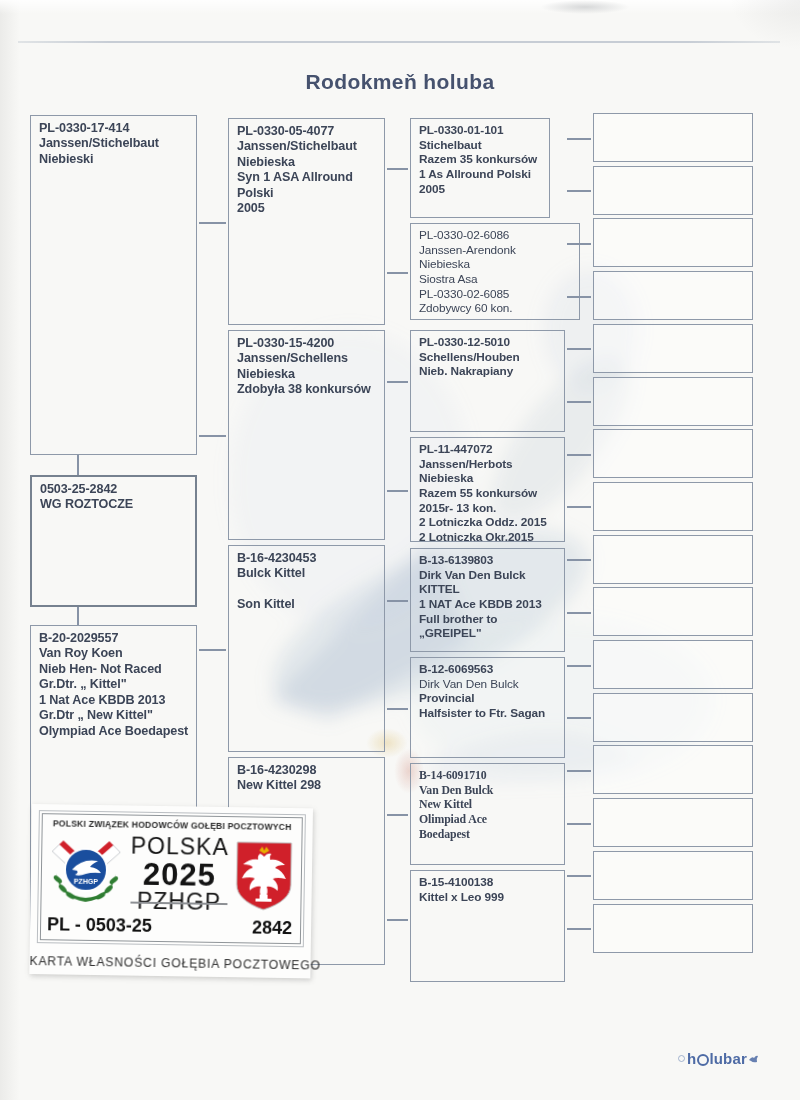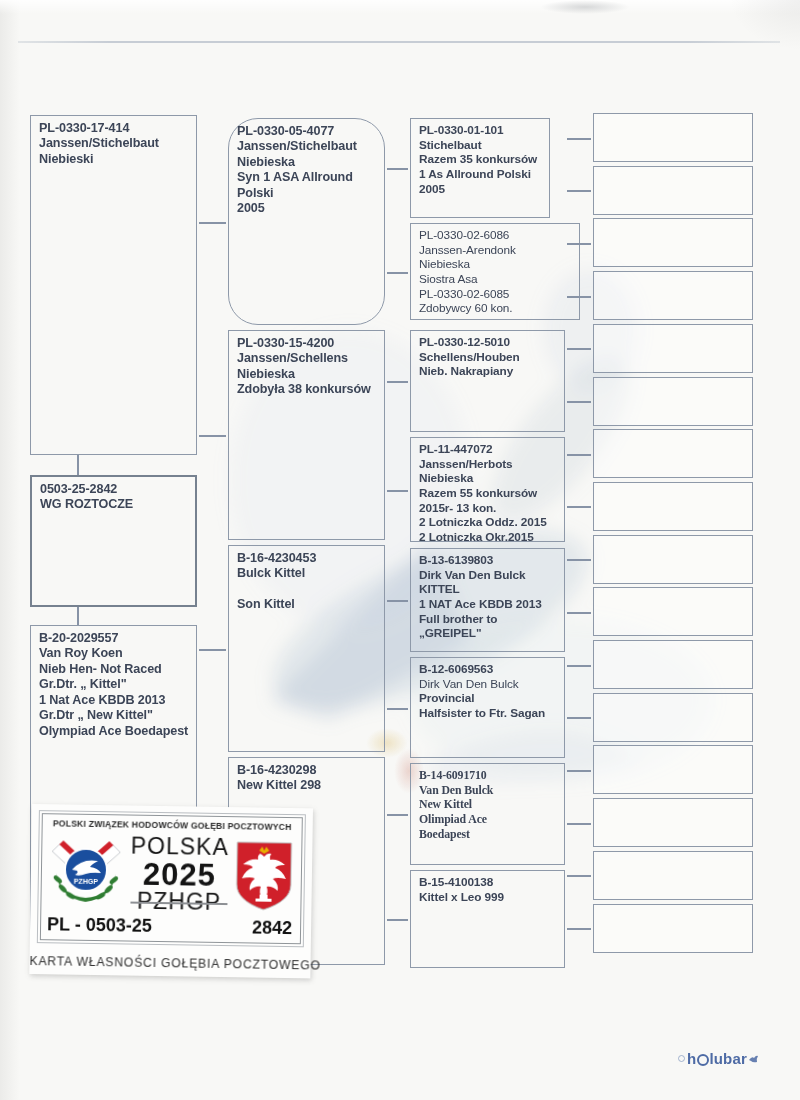--- a/index.html
+++ b/index.html
@@ -91,41 +91,42 @@
       <ellipse cx="590" cy="330" rx="46" ry="60" fill="#b4c4d4" opacity="0.15"></ellipse>
       <ellipse cx="350" cy="480" rx="120" ry="150" fill="#c2cfdd" opacity="0.10"></ellipse>
       <ellipse cx="560" cy="700" rx="150" ry="80" fill="#c8d4e0" opacity="0.10"></ellipse>
       <path d="M430 760 Q560 700 640 760 Q540 790 430 780 Z" fill="#adc0d2" opacity="0.12"></path>
     </g>
   </svg>
   <div class="smudge" style="left:366px;top:728px;width:42px;height:30px;background:radial-gradient(ellipse,rgba(224,198,128,.42),rgba(0,0,0,0) 70%);"></div>
   <div class="smudge" style="left:394px;top:748px;width:30px;height:46px;background:radial-gradient(ellipse,rgba(205,128,112,.30),rgba(0,0,0,0) 70%);"></div>
 
   <div class="header-rule"></div>
+  <div class="doc-title">Rodokmeň holuba</div>
 
   <div id="tree">
       <div class="pbox" style="left: 30px; top: 115px; width: 167px; height: 340px;">
         <div class="ln b">PL-0330-17-414</div>
         <div class="ln b">Janssen/Stichelbaut</div>
         <div class="ln b">Niebieski</div>
       </div>
       <div class="pbox strong" style="left: 30px; top: 475px; width: 167px; height: 132px;">
         <div class="ln b">0503-25-2842</div>
         <div class="ln b">WG ROZTOCZE</div>
       </div>
       <div class="pbox" style="left: 30px; top: 625px; width: 167px; height: 338px;">
         <div class="ln b">B-20-2029557</div>
         <div class="ln b">Van Roy Koen</div>
         <div class="ln b">Nieb Hen- Not Raced</div>
         <div class="ln b">Gr.Dtr. „ Kittel"</div>
         <div class="ln b">1 Nat Ace KBDB 2013</div>
         <div class="ln b">Gr.Dtr „ New Kittel"</div>
         <div class="ln b">Olympiad Ace Boedapest</div>
       </div>
-      <div class="pbox" style="left: 228px; top: 118px; width: 157px; height: 207px; border-radius: 30px;">
+      <div class="pbox" style="left: 228px; top: 118px; width: 157px; height: 207px;">
         <div class="ln b">PL-0330-05-4077</div>
         <div class="ln b">Janssen/Stichelbaut</div>
         <div class="ln b">Niebieska</div>
         <div class="ln b">Syn 1 ASA Allround</div>
         <div class="ln b">Polski</div>
         <div class="ln b">2005</div>
       </div>
       <div class="pbox" style="left: 228px; top: 330px; width: 157px; height: 210px;">
         <div class="ln b">PL-0330-15-4200</div>
         <div class="ln b">Janssen/Schellens</div>
@@ -185,21 +186,21 @@
         <div class="ln b">Provincial</div>
         <div class="ln b">Halfsister to Ftr. Sagan</div>
       </div>
       <div class="pbox g3" style="left: 410px; top: 763px; width: 155px; height: 102px; font-family: Liberation Serif, serif;">
         <div class="ln b">B-14-6091710</div>
         <div class="ln b">Van Den Bulck</div>
         <div class="ln b">New Kittel</div>
         <div class="ln b">Olimpiad Ace</div>
         <div class="ln b">Boedapest</div>
       </div>
-      <div class="pbox g3" style="left: 410px; top: 870px; width: 155px; height: 98px;">
+      <div class="pbox g3" style="left: 410px; top: 870px; width: 155px; height: 112px;">
         <div class="ln b">B-15-4100138</div>
         <div class="ln b">Kittel x Leo 999</div>
       </div>
       <div class="slot" style="left: 593px; top: 113px; width: 160px; height: 49px;"></div>
       <div class="dash" style="left: 567px; top: 137.5px; width: 24px;"></div>
       <div class="slot" style="left: 593px; top: 165.7px; width: 160px; height: 49px;"></div>
       <div class="dash" style="left: 567px; top: 190.2px; width: 24px;"></div>
       <div class="slot" style="left: 593px; top: 218.4px; width: 160px; height: 49px;"></div>
       <div class="dash" style="left: 567px; top: 242.9px; width: 24px;"></div>
       <div class="slot" style="left: 593px; top: 271.1px; width: 160px; height: 49px;"></div>

